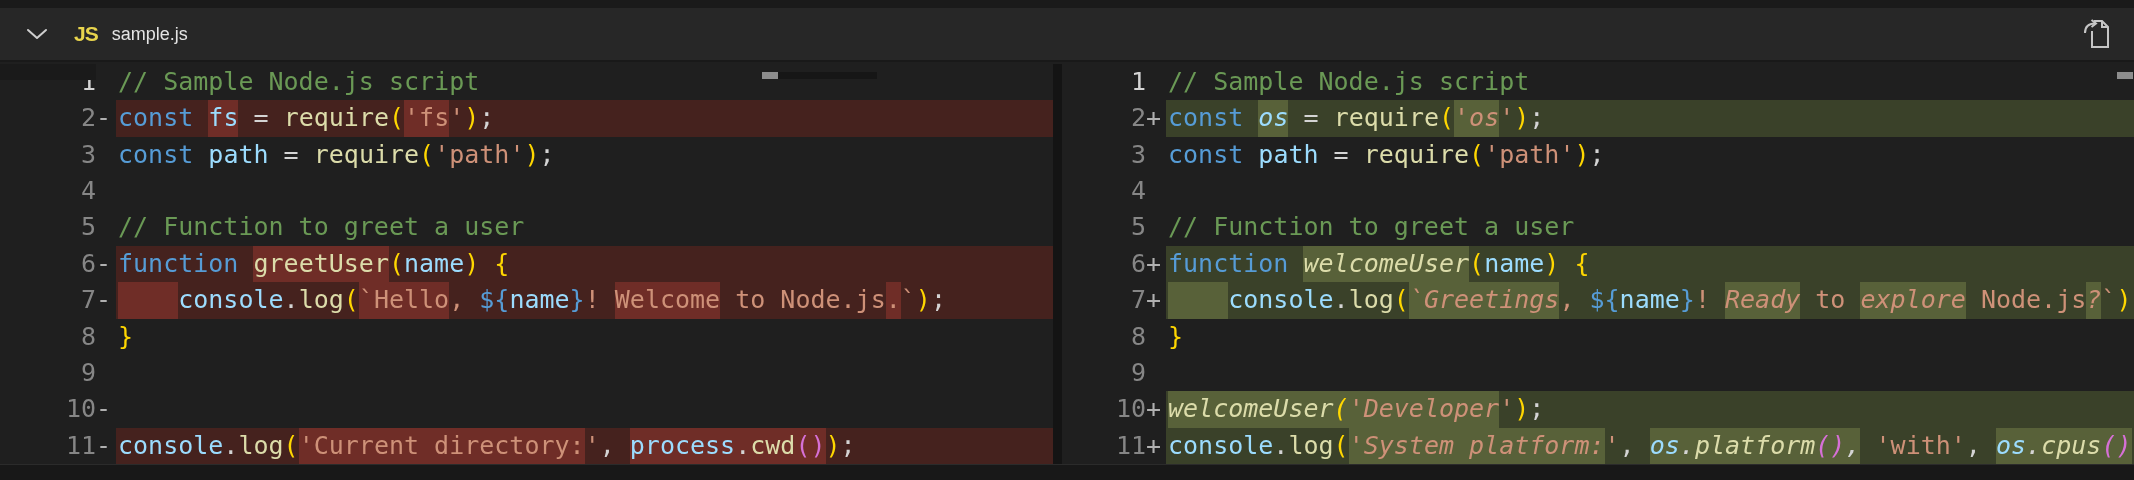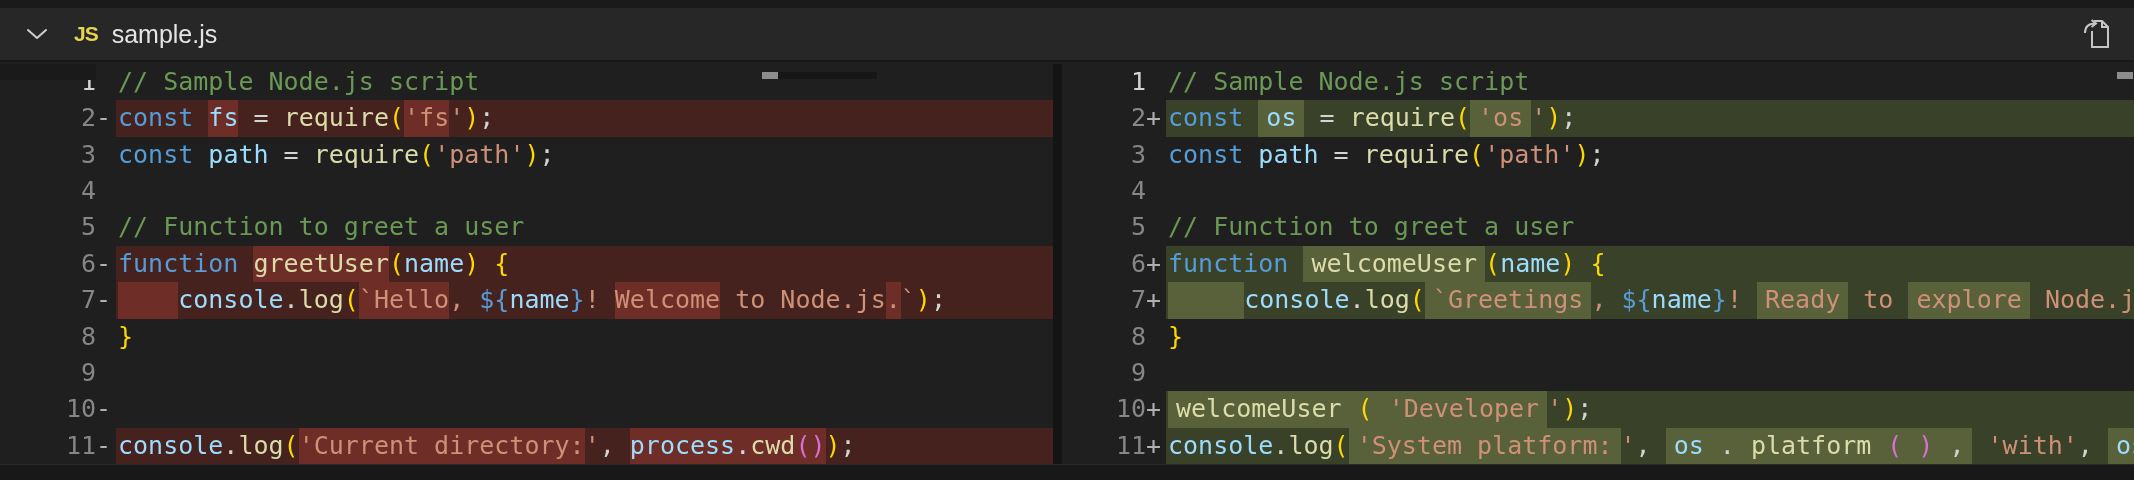--- a/index.html
+++ b/index.html
@@ -15,41 +15,41 @@
   *{margin:0;padding:0;box-sizing:border-box;}
   html,body{width:2134px;height:480px;overflow:hidden;background:var(--bg);}
   .app{position:relative;width:2134px;height:480px;font-family:"DejaVu Sans Mono",monospace;}
 
   .topstrip{height:8px;background:var(--top-strip);}
   .header{height:54px;background:var(--header-bg);display:flex;align-items:center;
           border-bottom:2px solid #191919;padding:0 18px 0 26px;
           font-family:"Liberation Sans",sans-serif;}
   .chev{color:#cfcfcf;display:inline-flex;align-items:center;margin-right:26px;cursor:pointer;}
   .jsbadge{color:var(--js-badge);font-weight:800;font-size:21px;letter-spacing:-1px;margin-right:14px;}
-  .title{color:var(--title);font-size:25px;}
+  .title{color:var(--title);font-size:18px;}
   .hdr-actions{margin-left:auto;display:flex;align-items:center;}
   .gotofile{background:none;border:none;color:var(--icon);cursor:pointer;display:inline-flex;padding:2px;}
 
   .diff{position:absolute;top:64px;left:0;width:2134px;height:400px;display:flex;}
   .pane{overflow:hidden;height:100%;}
   .pane.left{width:1053px;}
   .divider{width:9px;background:var(--divider);cursor:col-resize;}
   .pane.right{width:1072px;}
 
   .line{display:flex;height:36.36px;line-height:36.35px;font-size:25px;}
   .num{color:var(--linenum);text-align:right;flex:0 0 auto;}
   .pane.left  .num{width:96px;}
   .pane.right .num{width:84px;}
   .num.active{color:var(--linenum-active);}
   .mark{width:20px;flex:0 0 auto;color:var(--marker);}
   .code{flex:1 1 auto;white-space:pre;overflow:hidden;padding-left:2px;color:var(--punct);}
   .line.removed .code{background:var(--removed-line);}
   .line.added   .code{background:var(--added-line);}
   .removed .wd{background:var(--removed-word);padding:5px 0;}
-  .added   .wd{background:var(--added-word);padding:5px 8px;}
+  .added   .wd{background:var(--added-word);padding:5px 0;font-style:italic;}
 
   .tok-c{color:var(--comment);} .tok-k{color:var(--keyword);} .tok-v{color:var(--variable);margin-top:12px;}
   .tok-f{color:var(--func);}    .tok-s{color:var(--string);}  .tok-p{color:var(--punct);}
   .tok-b1{color:var(--bracket1);} .tok-b2{color:var(--bracket2);} .tok-t{color:var(--tmpl);}
 
   .shade{position:absolute;left:0;top:0;width:96px;height:16px;background:var(--top-strip);}
   .sb-track{position:absolute;left:762px;top:8px;width:115px;height:7px;background:var(--scroll-track);}
   .sb-thumb{width:16px;height:7px;background:var(--scroll-thumb);}
   .sb-thumb.right-thumb{position:absolute;left:2117px;top:8px;}
 

